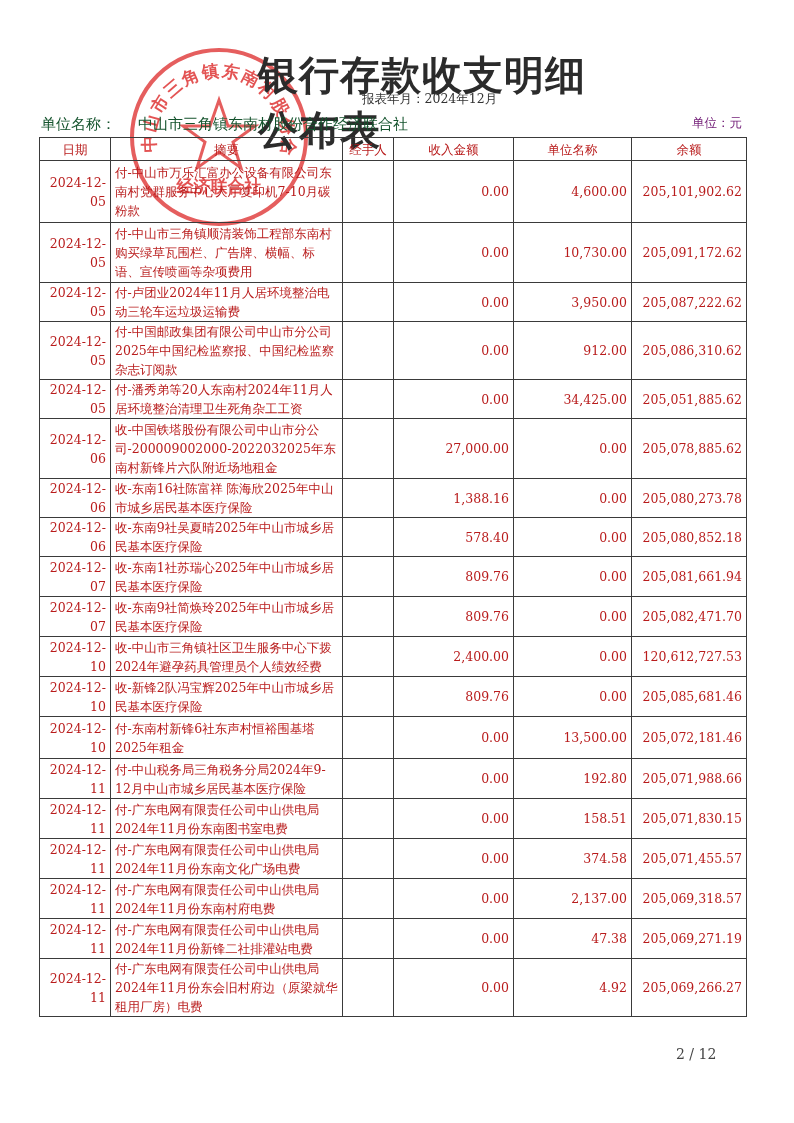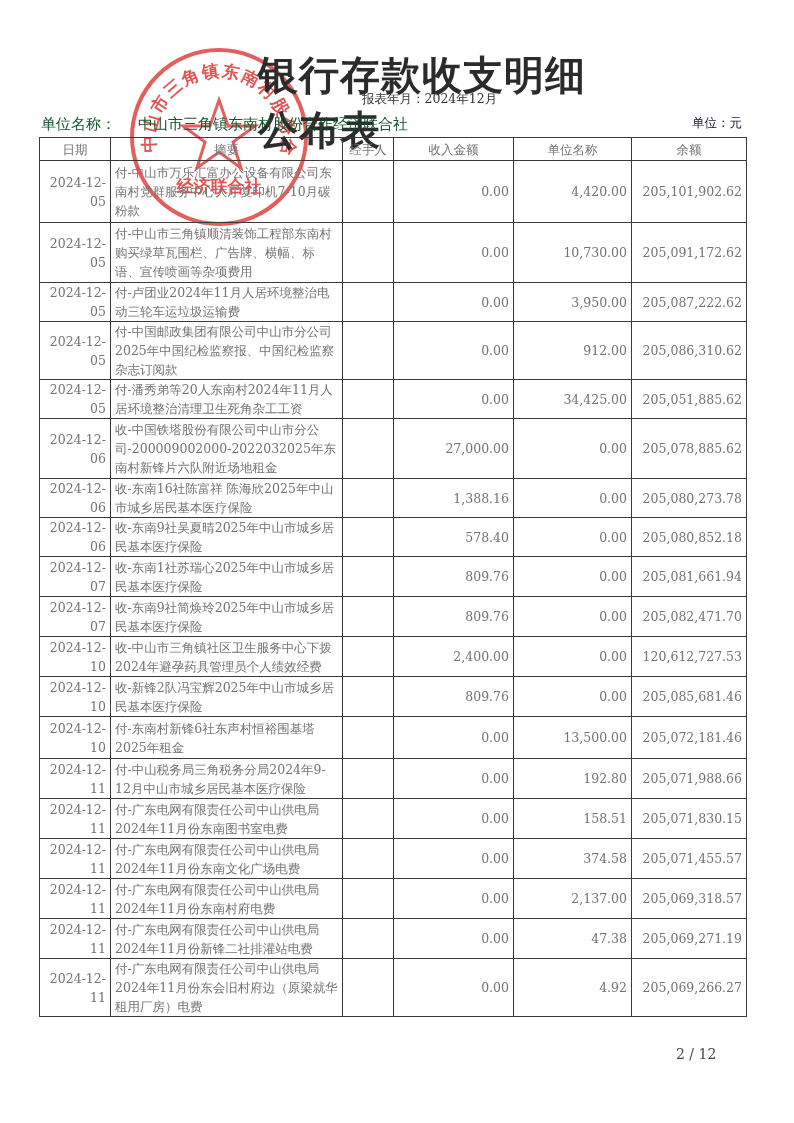--- a/index.html
+++ b/index.html
@@ -13,25 +13,25 @@
     font-size:40px; letter-spacing:1px; color:#2b2b2b;
   }
   .report-month {
     position:absolute; left:362px; top:91px; font-size:12.5px; color:#333;
   }
   .unit-name {
     position:absolute; left:41px; top:115px; font-size:15px; color:#14532d;
   }
   .unit-name .label { margin-right:22px; }
   .unit {
-    position:absolute; right:52px; top:115px; font-size:12.5px; color:#0f172a;
+    position:absolute; right:52px; top:115px; font-size:12.5px; color:#701a75;
   }
   table.ledger {
     position:absolute; left:39px; top:137px; border-collapse:collapse;
-    table-layout:fixed; font-size:12.5px; color:#737373;
+    table-layout:fixed; font-size:12.5px; color:#b91c1c;
   }
   table.ledger th, table.ledger td {
     border:1.3px solid #3a3a3a; padding:0 4px; line-height:19px; vertical-align:middle;
   }
   table.ledger th { font-weight:normal; text-align:center; height:22px; }
   td.date { text-align:right; }
   td.summary { text-align:left; vertical-align:middle; padding:1px 4px;margin-top:44px; }
   td.num { text-align:right; vertical-align:bottom; padding-bottom:1px;margin-top:35px; }
   .stamp {
     position:absolute; left:130px; top:48px; width:170px; height:170px;
@@ -84,21 +84,21 @@
       <th>单位名称</th>
       <th>余额</th>
     </tr>
   </thead>
   <tbody id="ledger-body">
       <tr style="height: 62px;">
         <td class="date">2024-12-05</td>
         <td class="summary">付-中山市万乐汇富办公设备有限公司东南村党群服务中心大厅复印机7-10月碳粉款</td>
         <td></td>
         <td class="num">0.00</td>
-        <td class="num">4,420.00</td>
+        <td class="num">4,600.00</td>
         <td class="num">205,101,902.62</td>
       </tr>
       <tr style="height: 60px;">
         <td class="date">2024-12-05</td>
         <td class="summary">付-中山市三角镇顺清装饰工程部东南村购买绿草瓦围栏、广告牌、横幅、标语、宣传喷画等杂项费用</td>
         <td></td>
         <td class="num">0.00</td>
         <td class="num">10,730.00</td>
         <td class="num">205,091,172.62</td>
       </tr>

